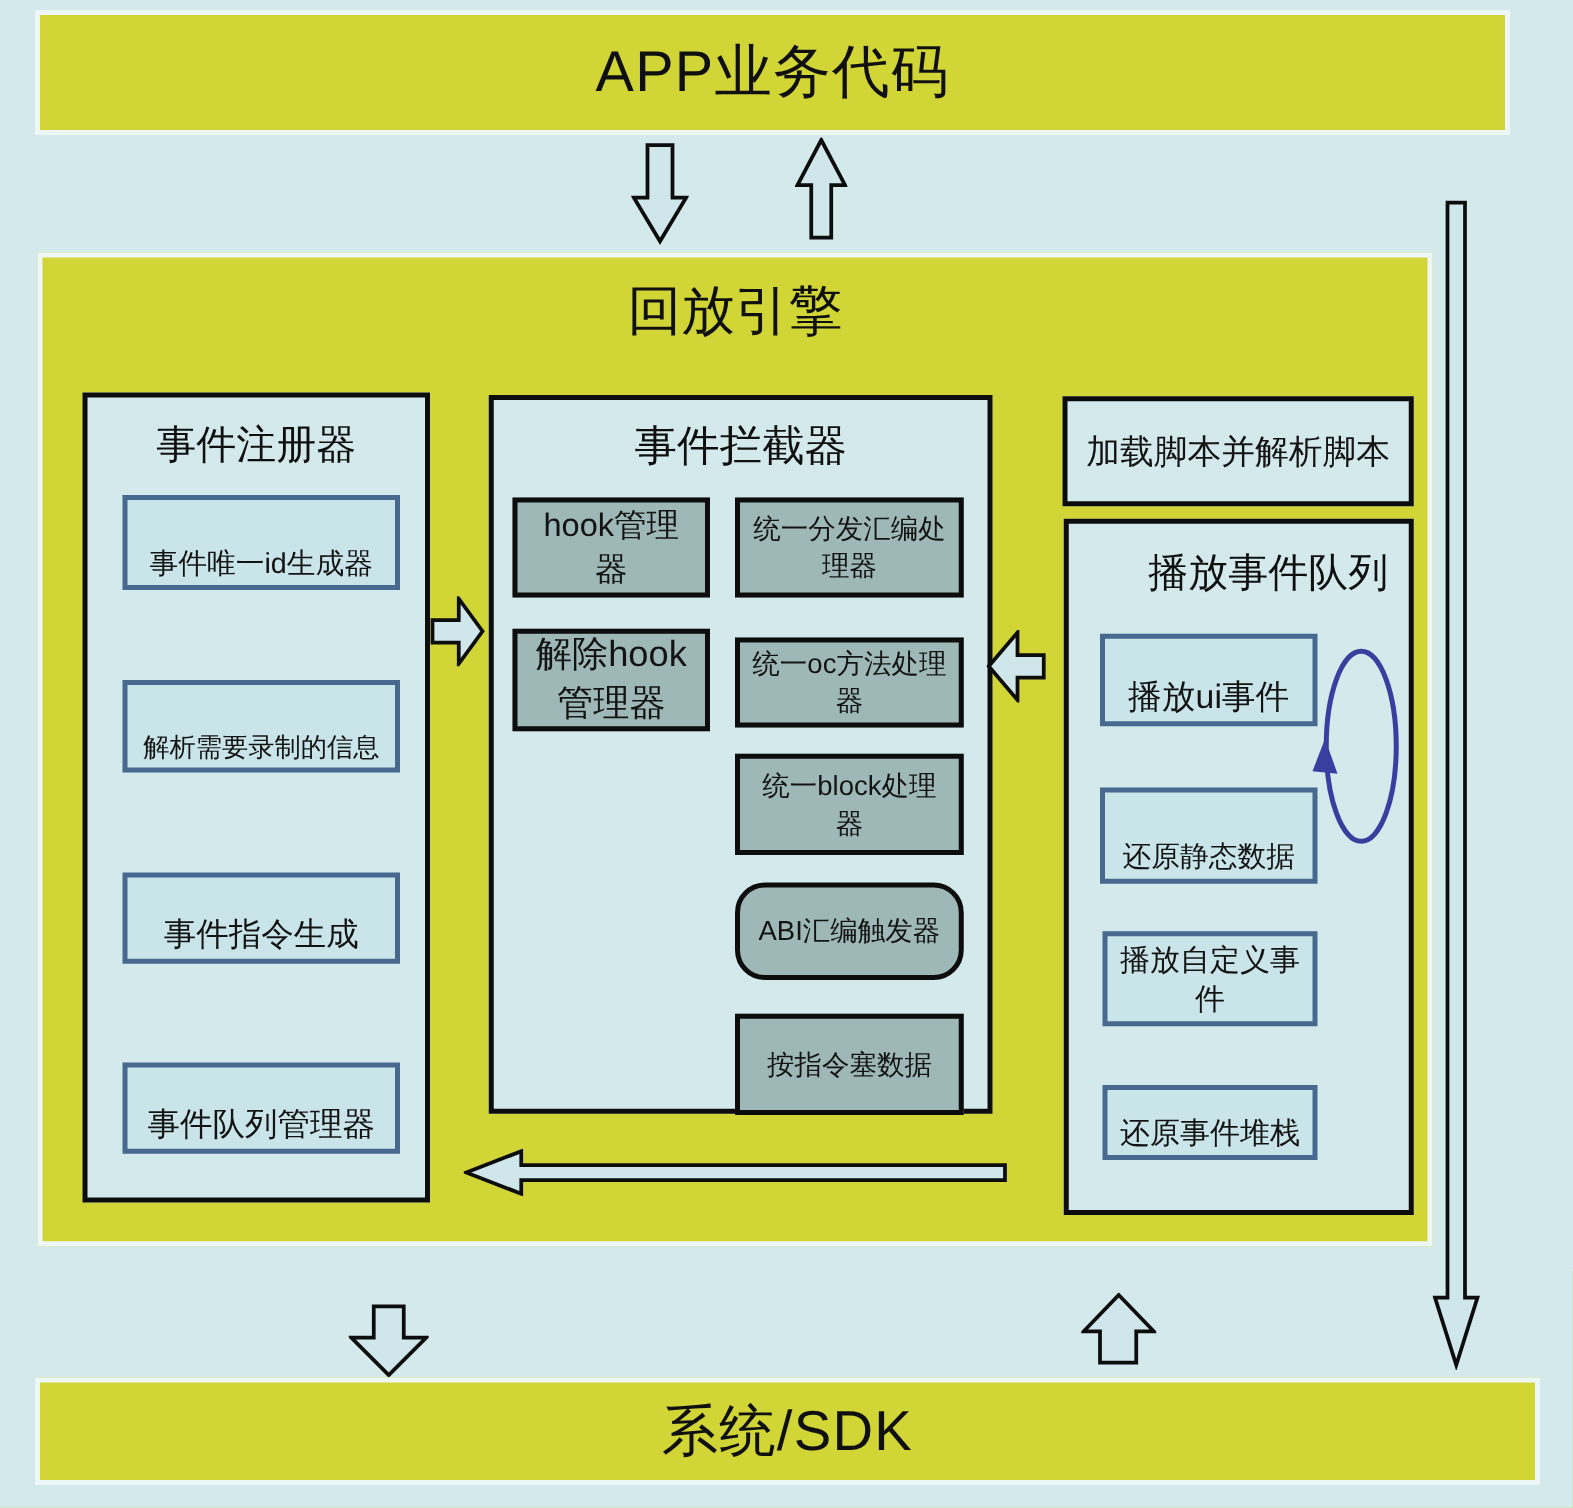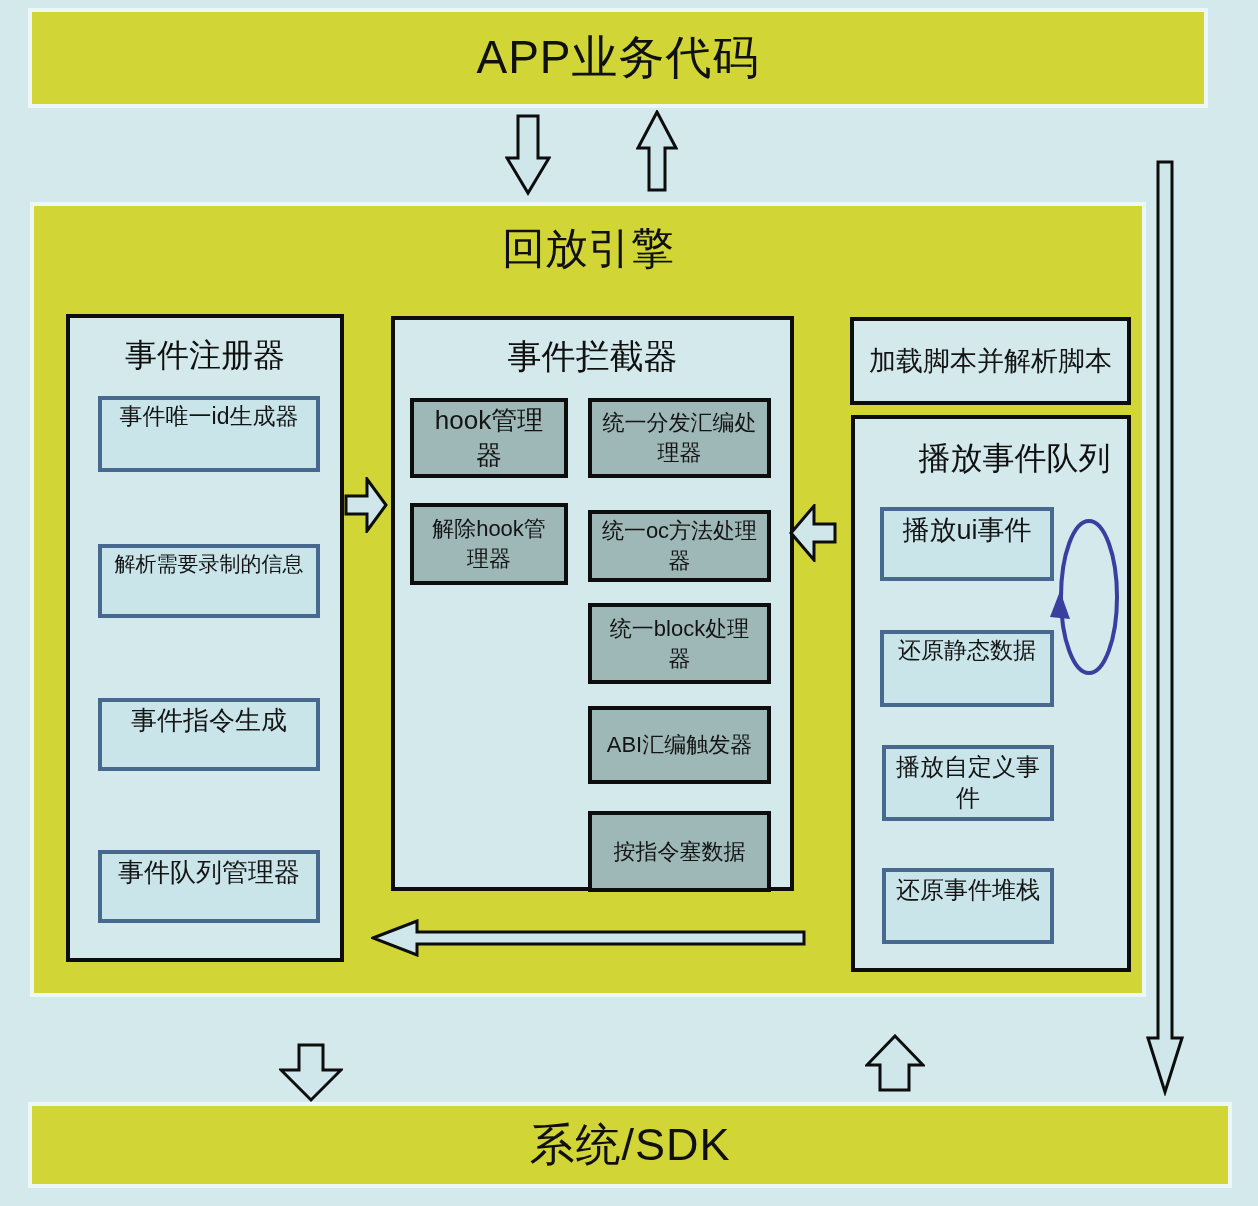--- a/index.html
+++ b/index.html
@@ -25,21 +25,21 @@
     text-align:center;font-size:43px;color:#101010;
   }
   .panel{
     position:absolute;background:#d3e9ec;border:4px solid #0d0d0d;
   }
   .panel-title{
     position:absolute;left:0;width:100%;text-align:center;color:#101010;
   }
   .litebox{
     position:absolute;background:#c9e5ea;border:4px solid #47688f;
-    display:flex;align-items:flex-start;justify-content:center;
+    display:flex;align-items:flex-end;justify-content:center;
     text-align:center;color:#141414;line-height:1.3;padding:2px 6px;
   }
   .graybox{
     position:absolute;background:#9db8b6;border:4px solid #0d0d0d;
     display:flex;align-items:center;justify-content:center;
     text-align:center;color:#141414;line-height:1.35;padding:16px 8px;
   }
   .blackbox{
     position:absolute;background:#d3e9ec;border:4px solid #0d0d0d;
     display:flex;align-items:center;justify-content:center;
@@ -86,33 +86,33 @@
       <div class="litebox" style="left:28px;top:532px;width:222px;height:73px;font-size:26px;">
         <span>事件队列管理器</span>
       </div>
     </div>
 
     <div class="panel" style="left:357px;top:110px;width:403px;height:575px;">
       <div class="panel-title" style="top:14px;font-size:34px;">事件拦截器</div>
       <div class="graybox" style="left:15px;top:78px;width:158px;height:80px;font-size:26px;">
         <span>hook管理器</span>
       </div>
-      <div class="graybox" style="left:15px;top:183px;width:158px;height:82px;font-size:22px;">
+      <div class="graybox" style="left:15px;top:183px;width:158px;height:82px;font-size:29px;">
         <span>解除hook管理器</span>
       </div>
       <div class="graybox" style="left:193px;top:78px;width:183px;height:80px;font-size:22px;">
         <span>统一分发汇编处理器</span>
       </div>
       <div class="graybox" style="left:193px;top:190px;width:183px;height:72px;font-size:22px;">
         <span>统一oc方法处理器</span>
       </div>
       <div class="graybox" style="left:193px;top:283px;width:183px;height:81px;font-size:22px;">
         <span>统一block处理器</span>
       </div>
-      <div class="graybox" style="left:193px;top:386px;width:183px;height:78px;font-size:22px;">
+      <div class="graybox" style="left:193px;top:386px;width:183px;height:78px;font-size:22px;border-radius:24px;">
         <span>ABI汇编触发器</span>
       </div>
       <div class="graybox" style="left:193px;top:491px;width:183px;height:81px;font-size:22px;">
         <span>按指令塞数据</span>
       </div>
     </div>
 
     <div class="blackbox" style="left:816px;top:111px;width:281px;height:88px;font-size:27px;">
       <span>加载脚本并解析脚本</span>
     </div>
@@ -121,21 +121,21 @@
       <div class="panel-title" style="top:18px;font-size:32px;padding-left:47px;">播放事件队列</div>
       <div class="litebox" style="left:25px;top:88px;width:174px;height:74px;font-size:27px;">
         <span>播放ui事件</span>
       </div>
       <div class="litebox" style="left:25px;top:211px;width:174px;height:77px;font-size:23px;">
         <span>还原静态数据</span>
       </div>
       <div class="litebox" style="left:27px;top:326px;width:172px;height:76px;font-size:24px;">
         <span>播放自定义事件</span>
       </div>
-      <div class="litebox" style="left:27px;top:449px;width:172px;height:76px;font-size:24px;">
+      <div class="litebox" style="left:27px;top:449px;width:172px;height:60px;font-size:24px;">
         <span>还原事件堆栈</span>
       </div>
     </div>
   </div>
 
   <svg class="abs" style="left:344px;top:477px;" width="44" height="56" viewBox="0 0 44 56">
     <polygon class="arrow-shape" points="2,19 23,19 23,2 42,28 23,54 23,37 2,37"></polygon>
   </svg>
 
   <svg class="abs" style="left:789px;top:504px;" width="48" height="58" viewBox="0 0 48 58">

